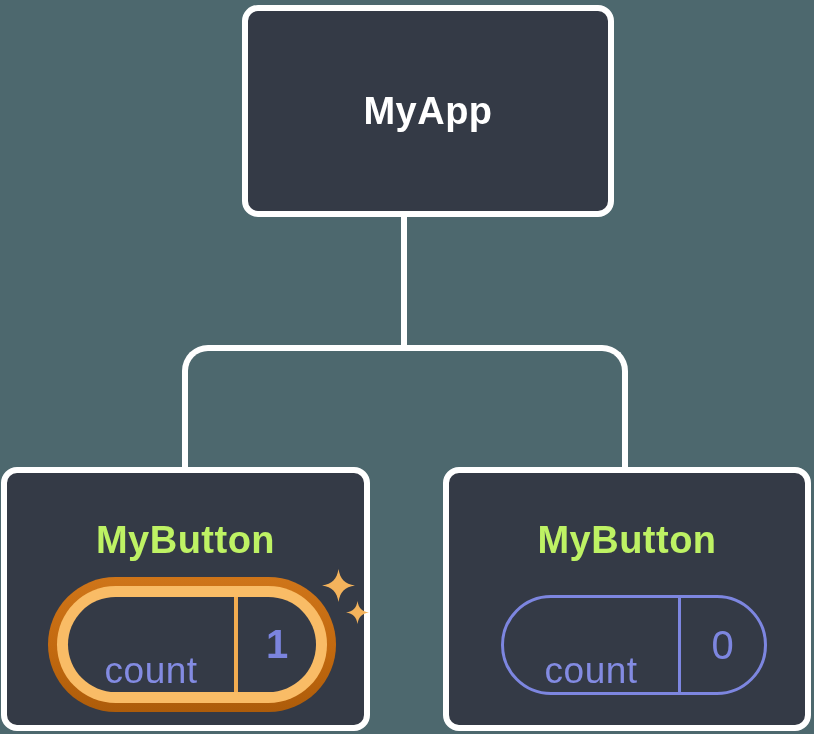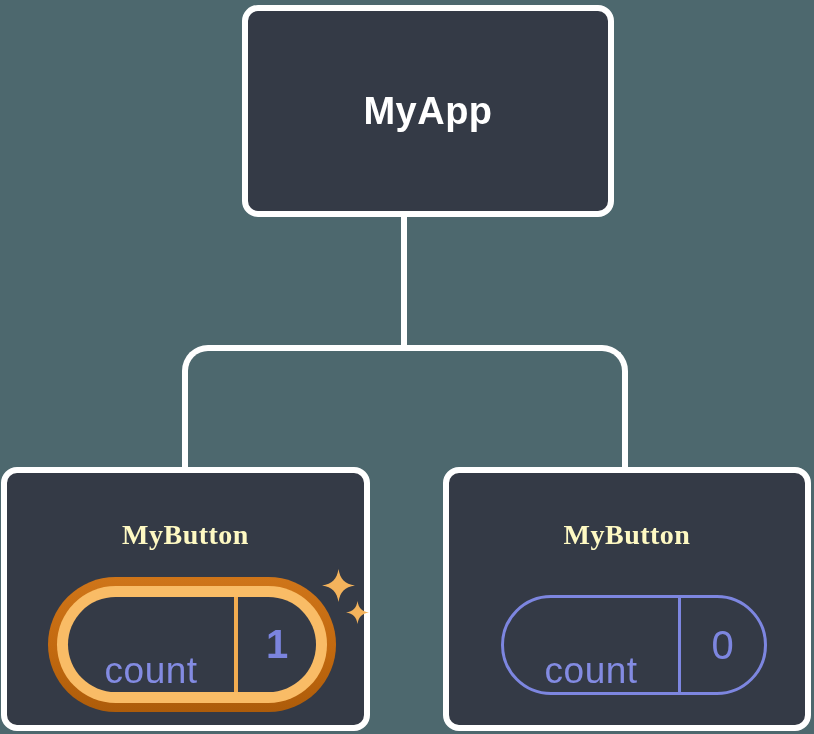--- a/index.html
+++ b/index.html
@@ -33,25 +33,24 @@
     font-weight: bold;
     letter-spacing: 0.5px;
   }
   .node-child-left  { left: 1px;   top: 467px; width: 369px; height: 264px; }
   .node-child-right { left: 443px; top: 467px; width: 368px; height: 264px; }
   .child-title {
     position: absolute;
     top: 46px; left: 0;
     width: 100%;
     text-align: center;
-    color: #fef9c3;
-    font-size: 28px;
+    color: #bef264;
+    font-size: 38px;
     font-weight: bold;
     letter-spacing: 0.5px;
-    font-family: Liberation Serif, serif;
   }
   
   .connector-trunk {
     position: absolute;
     left: 401px; top: 215px;
     width: 6px; height: 133px;
     background: #ffffff;
   }
   .connector-branch {
     position: absolute;

